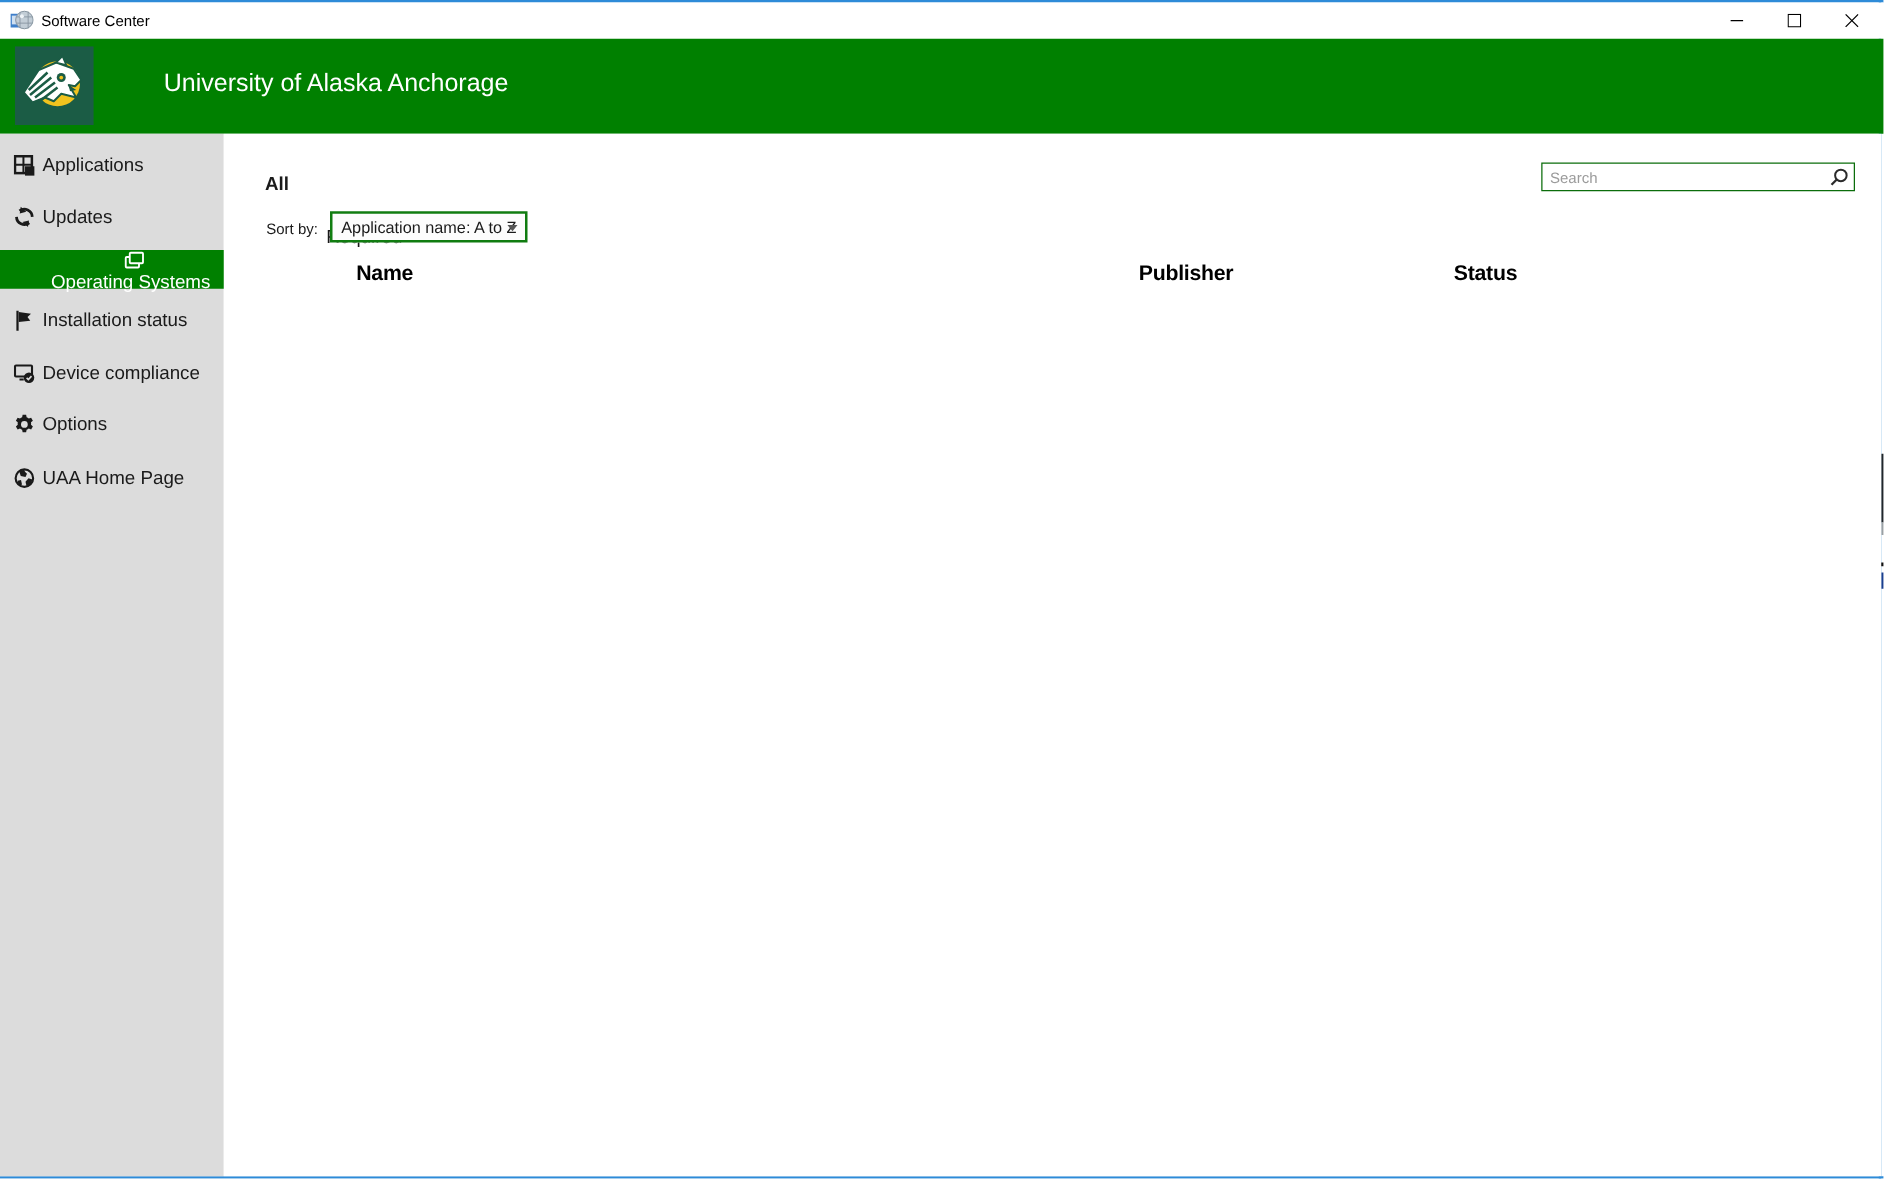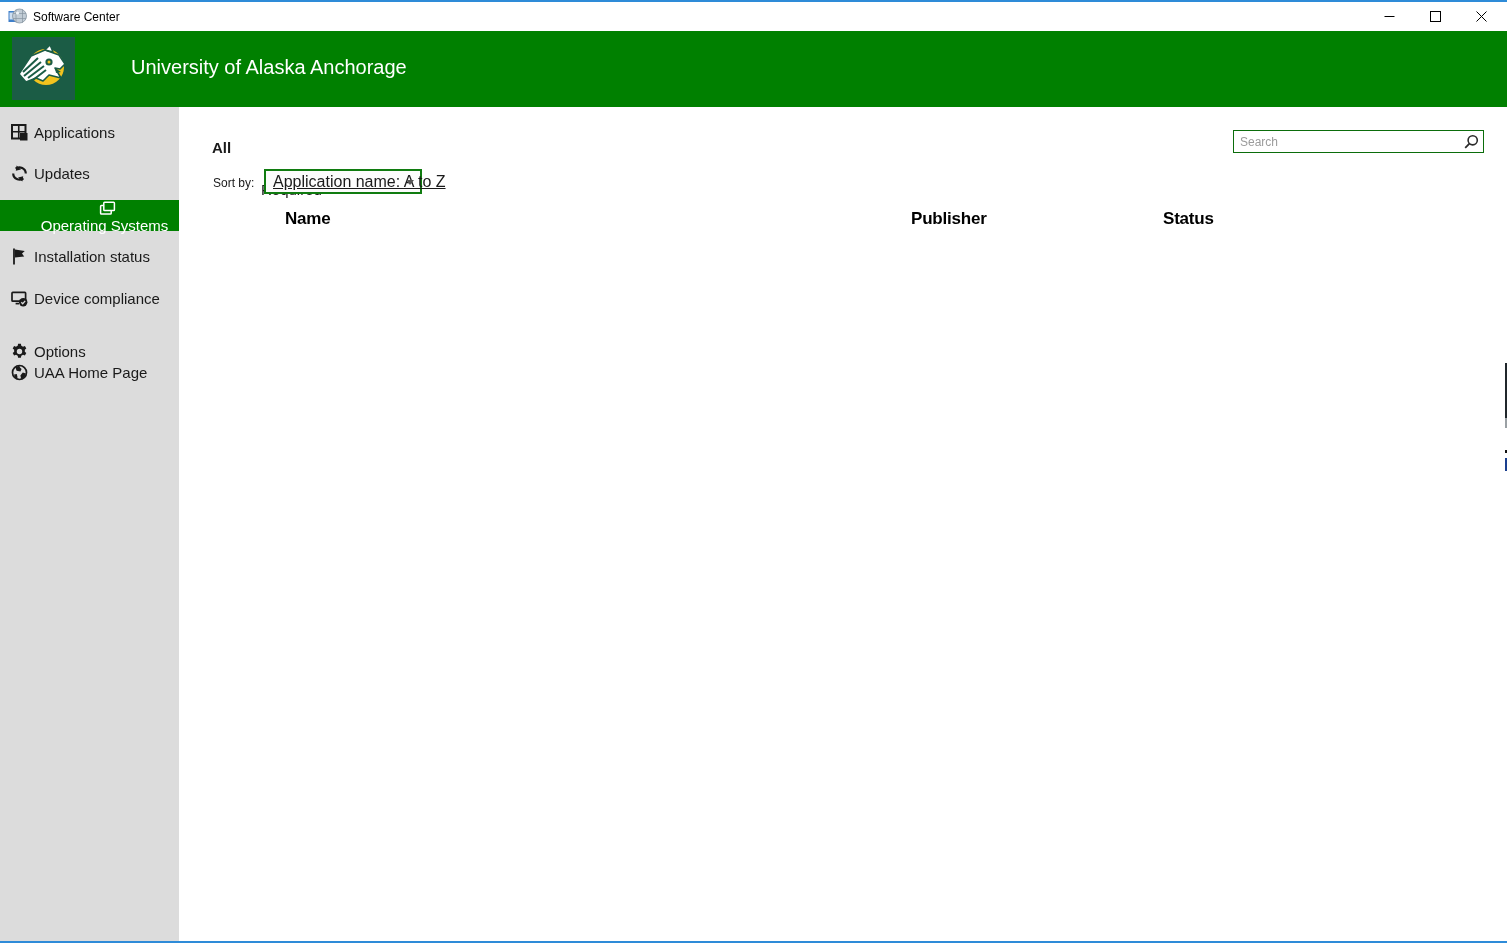--- a/index.html
+++ b/index.html
@@ -30,34 +30,34 @@
   .header { position:absolute; left:0; top:31px; width:1507px; height:76px; background:#008000; }
   .logo { position:absolute; left:12px; top:6px; width:63px; height:63px; }
   .header-title { position:absolute; left:101px; top:25px; font-size:20px; color:#fff; white-space:nowrap;margin-left:30px; }
 
   
   .sidebar { position:absolute; left:0; top:107px; width:179px; height:834px; background:#dcdcdc; }
   .nav-item { position:absolute; left:0; width:209px; height:31px; display:flex; align-items:center; color:#1a1a1a; font-size:15px; cursor:default; }
   .nav-item .nav-icon { width:17px; height:17px; margin-left:11px; margin-right:6px; flex:0 0 auto; }
   .nav-item.selected { background:#008000; color:#fff; }
   .nav-0 { top:10px; } .nav-1 { top:51px; } .nav-2 { top:93px;flex-direction:column; } .nav-3 { top:134px; }
-  .nav-4 { top:176px; } .nav-5 { top:217px;margin-top:12px; } .nav-6 { top:250px; }
+  .nav-4 { top:176px; } .nav-5 { top:217px; } .nav-6 { top:260px; }
 
   
   .content { position:absolute; left:179px; top:107px; width:1326px; height:834px; background:#fff; }
   .tab { position:absolute; top:32px; font-size:15px; color:#1a1a1a; }
   .tab-all { left:33px; font-weight:bold; }
   .tab-required { left:82px;margin-top:42px; }
   .search-box { position:absolute; left:1054px; top:23px; width:251px; height:23px; border:1px solid #0b6d0b; background:#fff; }
   .search-box input { position:absolute; left:0; top:0; width:228px; height:21px; border:none; outline:none; padding:0 0 0 6px; font-size:12px; font-family:"Liberation Sans", sans-serif; color:#333; background:transparent; }
   .search-box input::placeholder { color:#9b9b9b; }
   .search-icon { position:absolute; right:4px; top:3px; width:15px; height:15px; }
   .sort-label { position:absolute; left:34px; top:69px; font-size:12px; color:#1a1a1a; }
   .sort-dropdown { position:absolute; left:85px; top:62px; width:158px; height:25px; border:2px solid #107c10; background:#fcfcfc; display:flex; align-items:center; cursor:default; }
-  .sort-value { font-size:16px; color:#1a1a1a; padding-left:7px; white-space:nowrap;text-decoration:underline; }
+  .sort-value { font-size:13px; color:#1a1a1a; padding-left:7px; white-space:nowrap; }
   .sort-arrow { position:absolute; right:6px; top:9px; width:0; height:0; border-left:4px solid transparent; border-right:4px solid transparent; border-top:5px solid #555; }
   .col-header { position:absolute; top:102px; font-size:17px; font-weight:bold; color:#000; letter-spacing:-0.2px; }
   .col-name { left:106px; } .col-publisher { left:732px; } .col-status { left:984px; }
   .empty-msg { position:absolute; left:0; top:475px; width:1326px; text-align:center; font-size:13px; color:#1a1a1a; }
 </style>
 </head>
 <body>
 
 <div id="screen">
 

